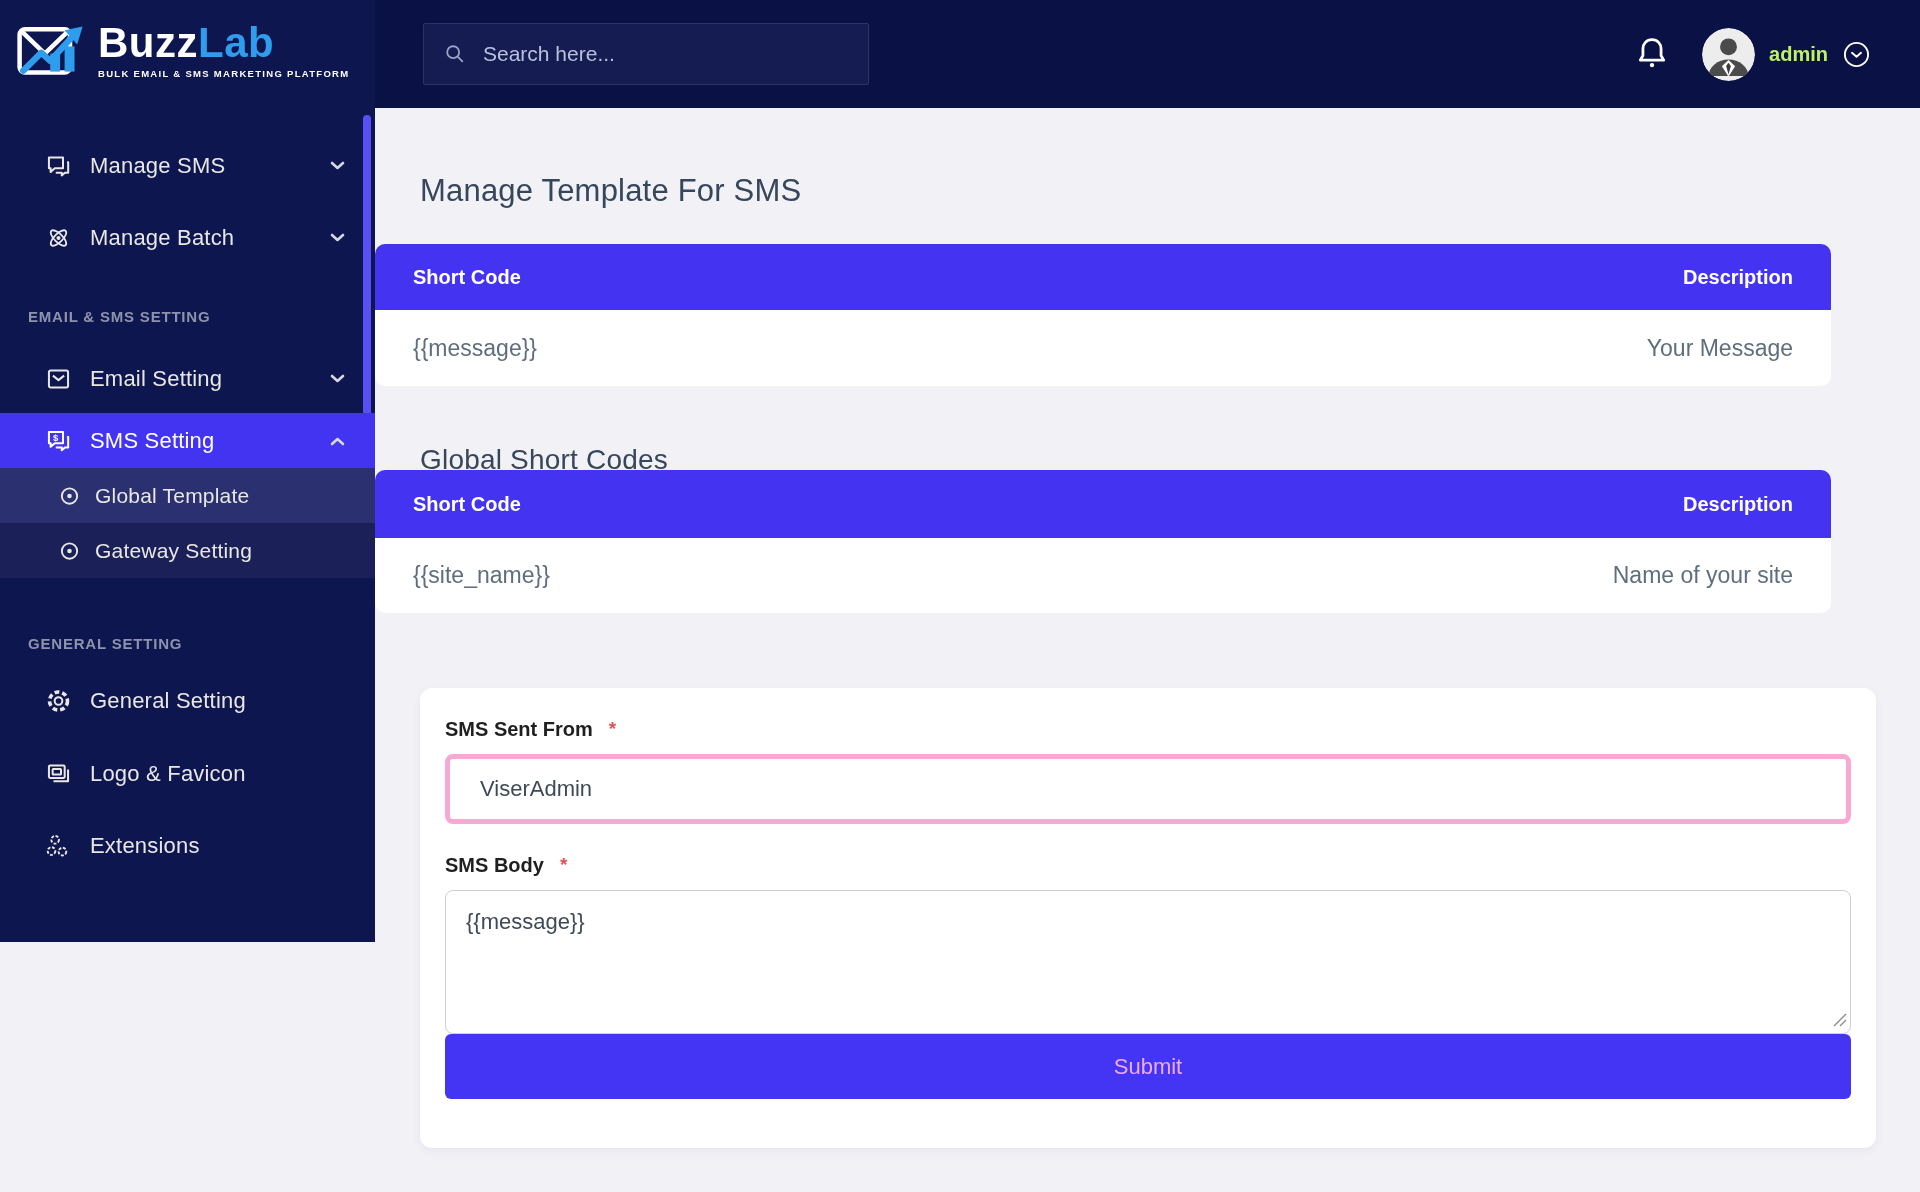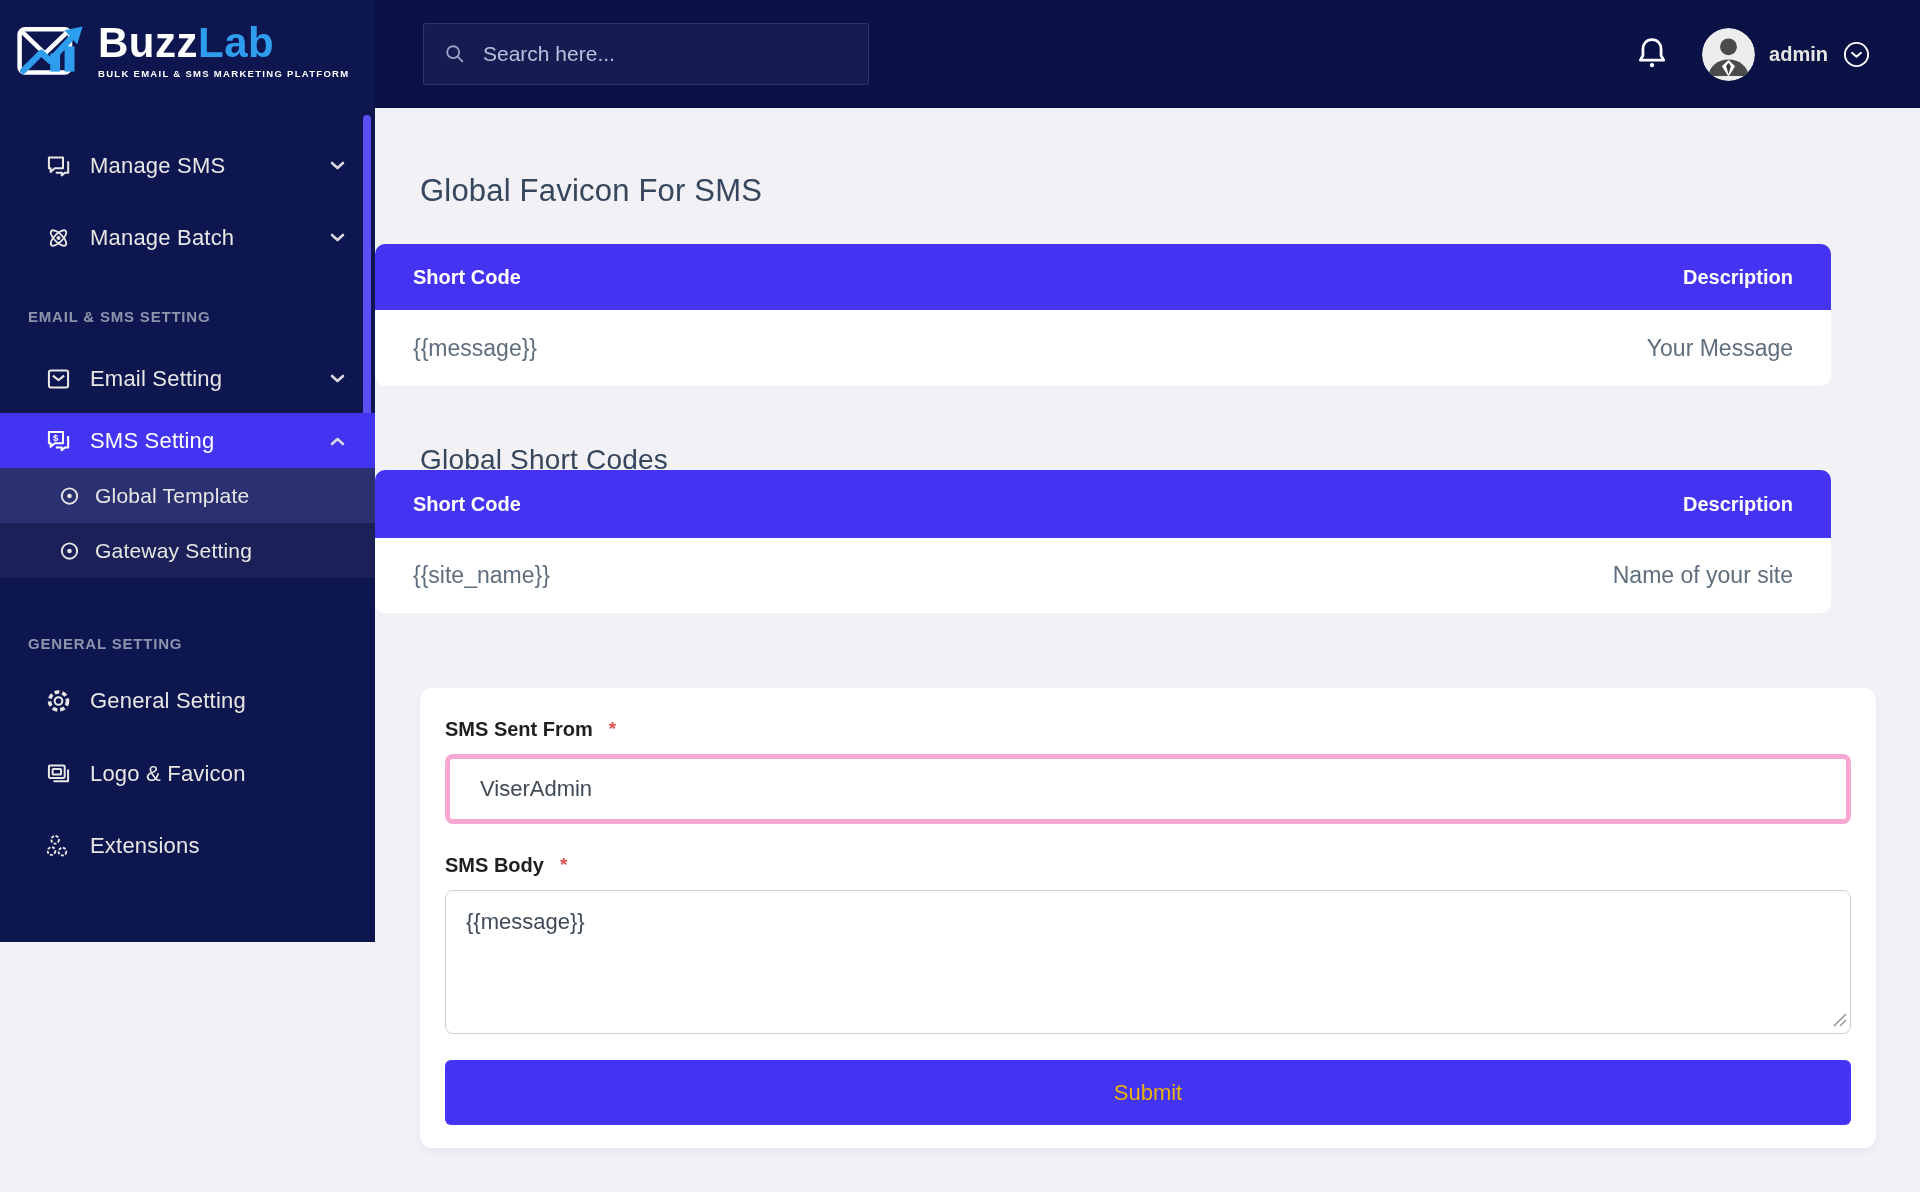--- a/index.html
+++ b/index.html
@@ -50,21 +50,21 @@
   .search-box .search-icon{width:22px;height:22px;color:#9aa3c7;flex:0 0 auto;}
   .search-box .search-icon svg{width:100%;height:100%;display:block;}
   .search-box input{flex:1;background:transparent;border:none;outline:none;color:#ccd2e8;font-size:21px;
     font-family:"Liberation Sans",sans-serif;}
   .search-box input::placeholder{color:#b9c0dc;}
   .topbar-right{position:absolute;right:50px;top:0;height:108px;display:flex;align-items:center;}
   .bell{width:36px;height:38px;color:#ffffff;cursor:pointer;}
   .bell svg{width:100%;height:100%;display:block;}
   .avatar{width:53px;height:53px;margin-left:32px;border-radius:50%;overflow:hidden;cursor:pointer;flex:0 0 auto;}
   .avatar svg{width:100%;height:100%;display:block;}
-  .admin-name{margin-left:14px;color:#e5e5e5;font-size:20px;font-weight:700;}
+  .admin-name{margin-left:14px;color:#bef264;font-size:20px;font-weight:700;}
   .user-chevron{margin-left:15px;width:27px;height:27px;color:#ffffff;cursor:pointer;}
   .user-chevron svg{width:100%;height:100%;display:block;}
 
   
   .main{position:absolute;left:375px;top:108px;width:1545px;height:1084px;background:#f1f1f6;}
   .page-title{position:absolute;left:45px;top:44px;font-size:31px;font-weight:500;color:#36465c;letter-spacing:.2px;}
   .sec-title-2{position:absolute;left:45px;top:313px;font-size:28px;font-weight:500;color:#36465c;letter-spacing:.2px;}
   .tbl-head{display:flex;align-items:center;justify-content:space-between;background:#4434f1;
     border-radius:10px 10px 0 0;padding:0 38px;color:#ffffff;font-weight:700;font-size:20px;}
   .tbl-row{display:flex;align-items:center;justify-content:space-between;background:#ffffff;
@@ -82,22 +82,22 @@
   .label-2{margin-top:30px;}
   .text-input{margin-top:12px;width:100%;height:70px;border:5px solid #f9a8d4;border-radius:8px;
     padding:0 30px;font-size:22px;color:#3f4a56;background:#ffffff;outline:none;
     font-family:"Liberation Sans",sans-serif;}
   .textarea-wrap{position:relative;margin-top:12px;}
   .textarea-wrap textarea{display:block;width:100%;height:144px;border:1px solid #cbd0d9;border-radius:8px;
     padding:16px 20px;font-size:22px;color:#3f4a56;background:#ffffff;resize:none;outline:none;
     font-family:"Liberation Sans",sans-serif;line-height:1.4;}
   .resize-handle{position:absolute;right:4px;bottom:7px;width:14px;height:14px;color:#8f8f8f;cursor:nwse-resize;}
   .resize-handle svg{width:100%;height:100%;display:block;}
-  .submit-btn{margin-top:26px;width:100%;height:65px;background:#4434f3;border:none;border-radius:6px;
-    color:#eab308;font-size:22px;cursor:pointer;font-family:"Liberation Sans",sans-serif;}
+  .submit-btn{width:100%;height:65px;background:#4434f3;border:none;border-radius:6px;
+    color:#f0abfc;font-size:22px;cursor:pointer;font-family:"Liberation Sans",sans-serif;}
 </style>
 </head>
 <body>
 
 <div id="app">
 
   <aside class="sidebar">
 
     <div class="logo-wrap">
       <span class="logo-icon">
@@ -268,21 +268,21 @@
         <svg viewBox="0 0 27 27" fill="none" stroke="currentColor" stroke-width="1.9" stroke-linecap="round" stroke-linejoin="round">
           <circle cx="13.5" cy="13.5" r="11.6"></circle>
           <path d="M9 11.8l4.5 4 4.5-4"></path>
         </svg>
       </span>
     </div>
   </header>
 
   <main class="main">
 
-    <h1 class="page-title">Global Favicon For SMS</h1>
+    <h1 class="page-title">Manage Template For SMS</h1>
 
     <div class="tbl-head" id="tbl1-head">
       <span>Short Code</span>
       <span>Description</span>
     </div>
     <div class="tbl-row" id="tbl1-row">
       <span>{{message}}</span>
       <span>Your Message</span>
     </div>
 

